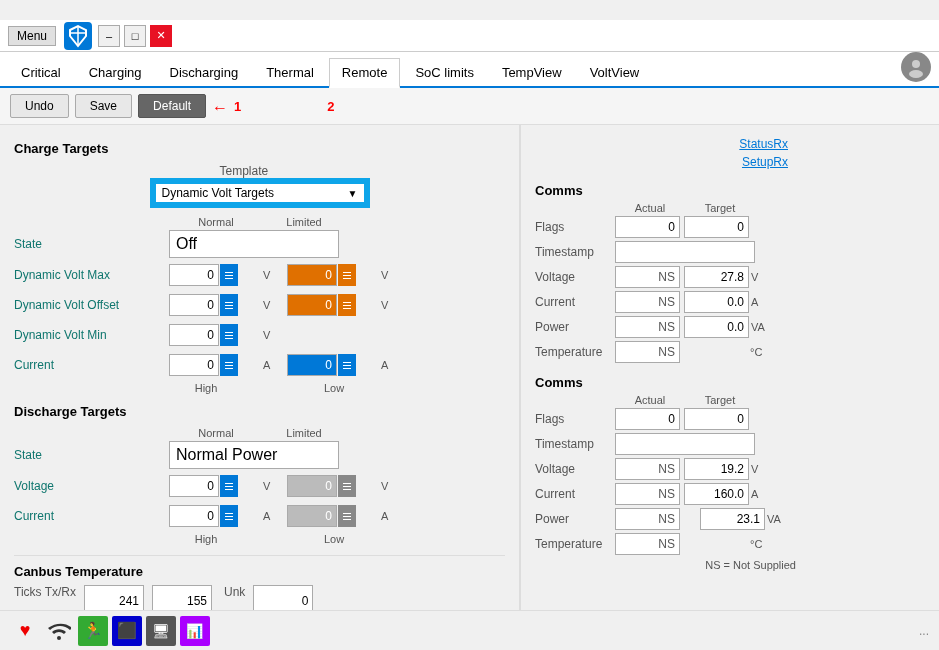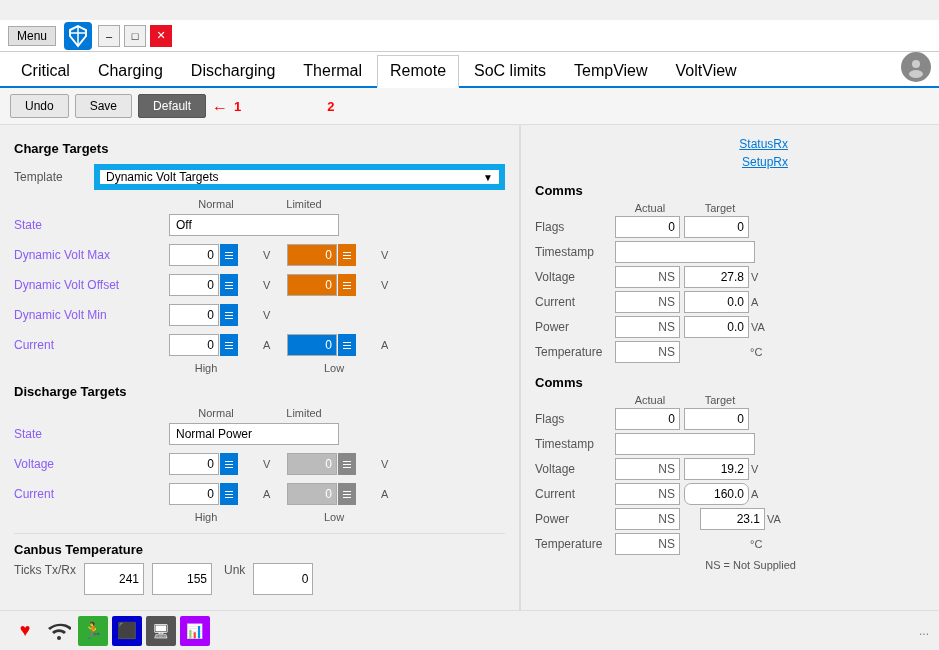--- a/index.html
+++ b/index.html
@@ -7,58 +7,58 @@
     
     
     .title-bar { background: #fff; display: flex; align-items: center; height: 32px; padding: 0 8px; border-bottom: 1px solid #ccc; margin-top: 20px; }
     .title-bar-menu { background: #e0e0e0; border: 1px solid #aaa; padding: 2px 8px; margin-right: 8px; cursor: pointer; font-size: 12px; }
     .title-bar-logo { width: 28px; height: 28px; margin-right: 6px; }
     .title-bar-controls { display: flex; gap: 4px; }
     .title-bar-btn { width: 22px; height: 22px; border: 1px solid #aaa; background: #f0f0f0; cursor: pointer; display: flex; align-items: center; justify-content: center; font-size: 11px; }
     
     
     .nav-tabs { display: flex; background: #fff; border-bottom: 2px solid #0078d7; padding: 0 8px; height: 36px; align-items: flex-end; }
-    .nav-tab { padding: 6px 12px; cursor: pointer; font-size: 16px; border: 1px solid transparent; border-bottom: none; margin-right: 2px; }
+    .nav-tab { padding: 6px 12px; cursor: pointer; font-size: 13px; border: 1px solid transparent; border-bottom: none; margin-right: 2px; }
     .nav-tab.active { background: #fff; border-color: #ccc; border-bottom: 2px solid #fff; margin-bottom: -2px; }
     .nav-tab-right { margin-left: auto; }
     .avatar { width: 30px; height: 30px; border-radius: 50%; background: #888; display: flex; align-items: center; justify-content: center; color: white; font-size: 14px; margin-bottom: 4px; }
 
     
     .toolbar { display: flex; align-items: center; padding: 6px 10px; background: #f5f5f5; border-bottom: 1px solid #ddd; gap: 6px; }
     .toolbar-btn { padding: 4px 14px; border: 1px solid #aaa; background: #e8e8e8; cursor: pointer; font-size: 12px; border-radius: 2px; }
     .toolbar-btn.active, .toolbar-btn.default { background: #666; color: white; border-color: #555; }
 
     
     .main { display: flex; height: calc(650px - 32px - 36px - 36px); }
     
     
     .left-panel { flex: 1; padding: 10px 14px; overflow-y: auto; border-right: 1px solid #ddd; max-width: 520px; }
     
     
     .section-title { font-size: 13px; font-weight: bold; margin-bottom: 8px; margin-top: 6px; }
     
     
-    .template-row { display: flex; align-items: center; margin-bottom: 8px; }
+    .template-row { display: flex; align-items: center; margin-bottom: 8px; flex-direction: column; }
     .template-label { width: 80px; font-size: 12px; color: #555; }
     .template-select { flex: 1; border: 1px solid #aaa; background: #fff; padding: 3px 6px; font-size: 12px; display: flex; align-items: center; justify-content: space-between; cursor: pointer; height: 26px; }
     
     
     .form-row { display: flex; align-items: center; margin-bottom: 4px; min-height: 26px; }
-    .row-label { width: 155px; font-size: 12px; color: #8b5cf6; }
+    .row-label { width: 155px; font-size: 12px; color: #0f766e; }
     
     
     .input-group { display: flex; align-items: center; width: 90px; }
     .num-input { width: 50px; border: 1px solid #aaa; background: #fff; padding: 2px 4px; font-size: 12px; text-align: right; height: 22px; }
     .slider-btn { width: 18px; height: 22px; background: #0078d7; border: none; cursor: pointer; display: flex; flex-direction: column; align-items: center; justify-content: center; margin-left: 1px; }
     .slider-btn-orange { background: #e07000; }
     .slider-btn span { display: block; width: 8px; height: 1px; background: white; margin: 1px 0; }
     .unit { margin-left: 4px; font-size: 11px; color: #555; width: 16px; }
     
     
-    .state-input { width: 170px; border: 1px solid #aaa; background: #fff; padding: 2px 6px; font-size: 12px; height: 22px; }
+    .state-input { width: 170px; border: 1px solid #aaa; background: #fff; padding: 2px 6px; font-size: 16px; height: 28px; }
     
     
     .right-panel { width: 290px; padding: 8px 14px; border-left: 1px solid #ddd; }
     
     
     .comms-section { margin-bottom: 12px; }
     .comms-title { font-weight: bold; font-size: 13px; margin-bottom: 4px; }
     .comms-header-row { display: flex; align-items: center; margin-bottom: 2px; }
     .comms-row-label { width: 80px; font-size: 12px; color: #555; }
     .comms-actual-label { width: 70px; font-size: 11px; color: #555; text-align: center; }
@@ -396,21 +396,21 @@
       <div class="comms-row">
         <span class="comms-row-label">Voltage</span>
         <input class="comms-input" value="NS" style="text-align: right; color: rgb(85, 85, 85);">
         <input class="comms-input" value="19.2" style="text-align: right; margin-left: 4px;">
         <span class="comms-unit">V</span>
       </div>
 
       <div class="comms-row">
         <span class="comms-row-label">Current</span>
         <input class="comms-input" value="NS" style="text-align: right; color: rgb(85, 85, 85);">
-        <input class="comms-input" value="160.0" style="text-align: right; margin-left: 4px; border-radius: 7px;">
+        <input class="comms-input" value="160.0" style="text-align: right; margin-left: 4px;">
         <span class="comms-unit">A</span>
       </div>
 
       <div class="comms-row">
         <span class="comms-row-label">Power</span>
         <input class="comms-input" value="NS" style="text-align: right; color: rgb(85, 85, 85);">
         <input class="comms-input" value="23.1" style="text-align: right; margin-left: 20px;">
         <span class="comms-unit">VA</span>
       </div>
 

